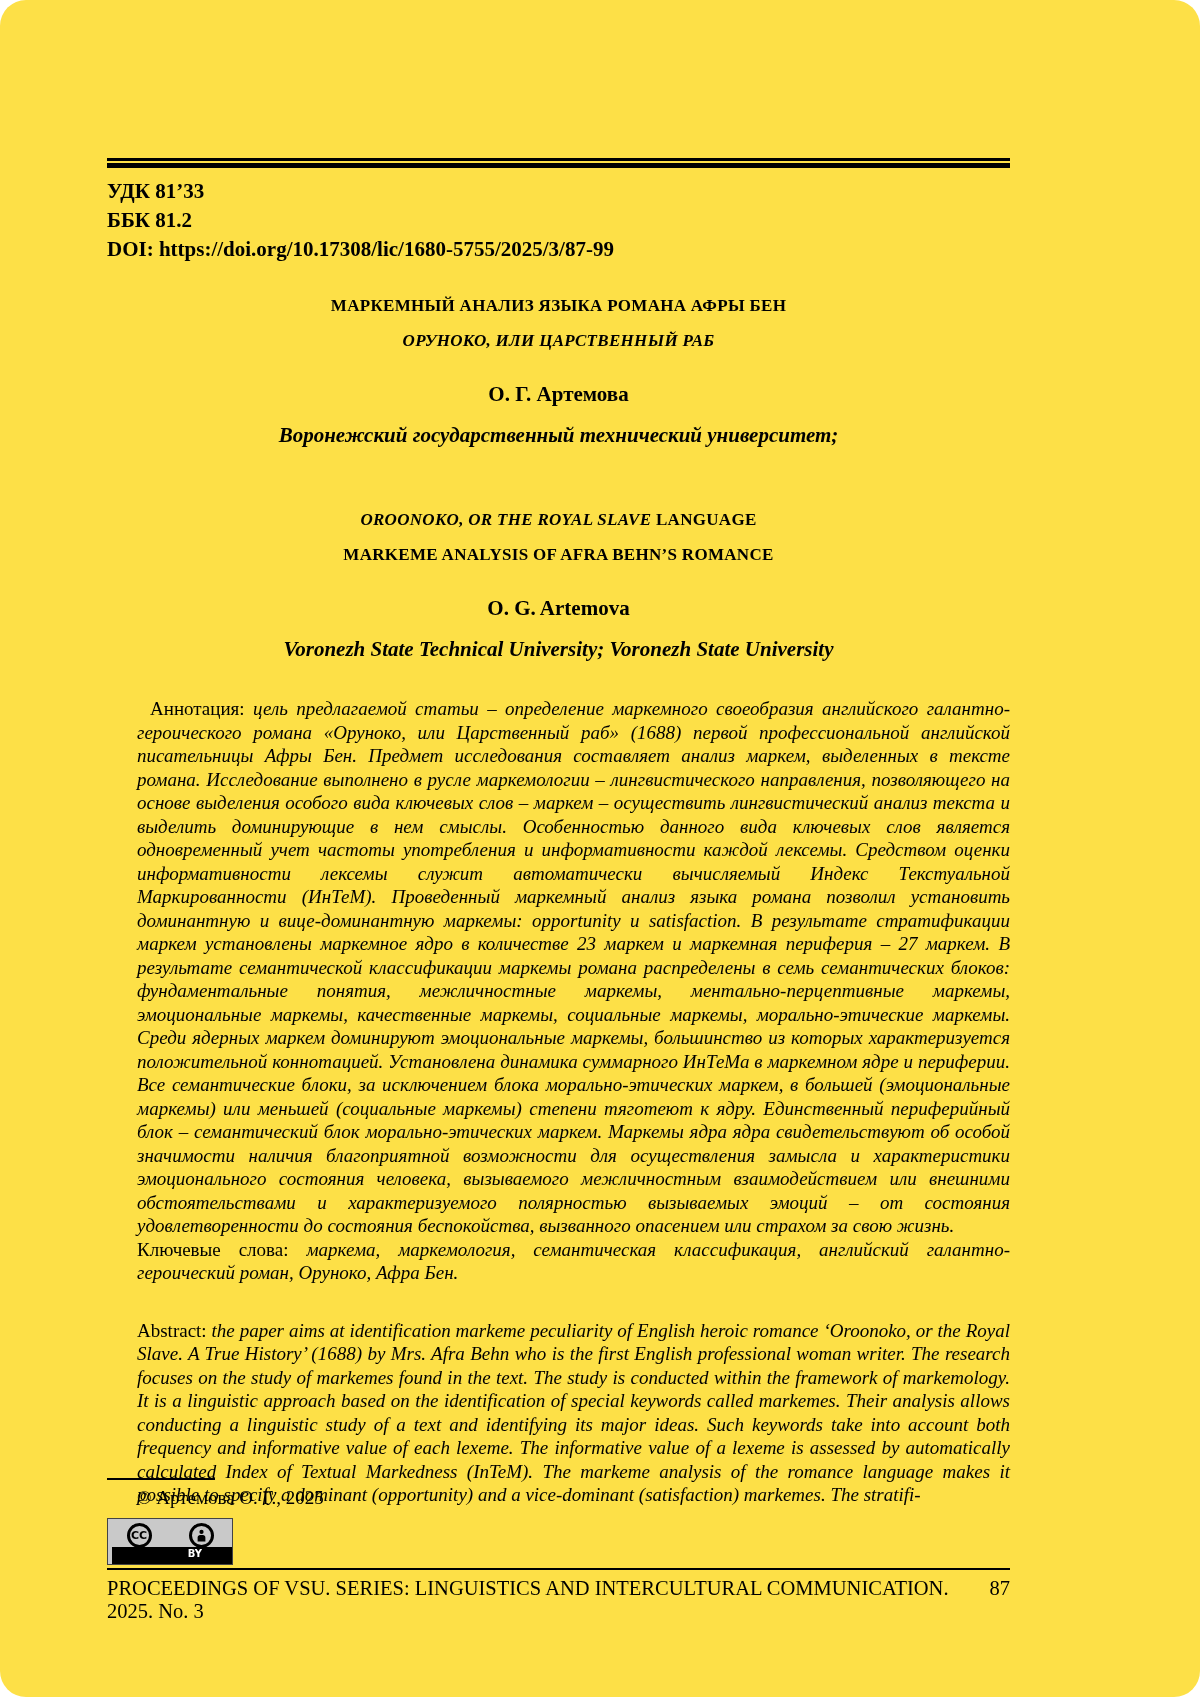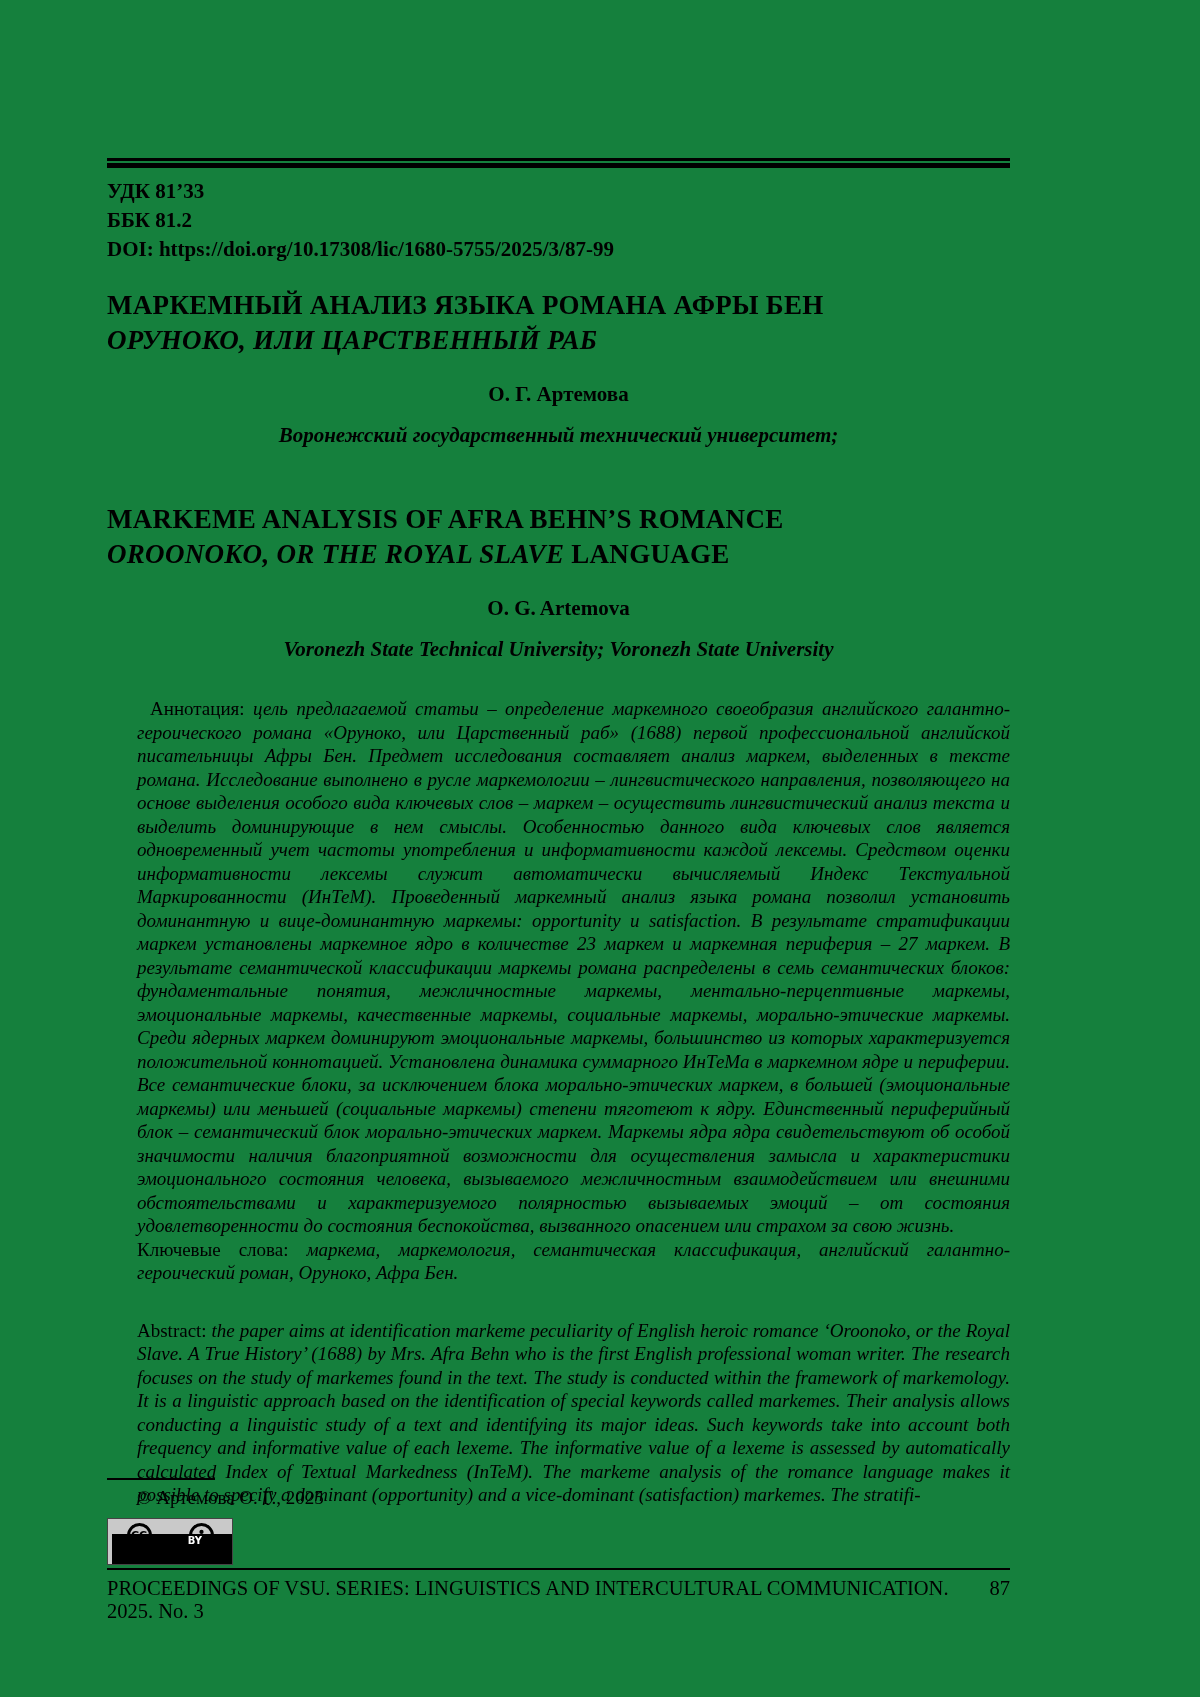--- a/index.html
+++ b/index.html
@@ -1,38 +1,39 @@
 <!DOCTYPE html>
 <html><head>
 <meta charset="utf-8">
 <style>
   html, body { margin: 0; padding: 0; background: #ffffff; }
   .page {
     position: relative;
     width: 1200px;
     height: 1697px;
-    background: #15803d;
+    background: #fde047;
     color: #000;
     font-family: "Liberation Serif", serif;
     overflow: hidden;
+    border-radius: 26px;
   }
   .content {
     position: absolute;
     left: 107px;
     top: 158px;
     width: 903px;
   }
   .double-rule {
     height: 10px;
     box-sizing: border-box;
     border-top: 3px solid #000;
     border-bottom: 5px solid #000;
   }
   .meta { margin-top: 9px; font-weight: bold; font-size: 21px; line-height: 29px; }
-  .title-block { text-align: left; font-weight: bold; font-size: 27px; line-height: 35px; letter-spacing: 0.3px; }
+  .title-block { text-align: center; font-weight: bold; font-size: 17px; line-height: 35px; letter-spacing: 0.3px; }
   .ru-title { margin-top: 24px; }
   .en-title { margin-top: 52px; }
   .title-italic { font-style: italic; }
   .author-line { text-align: center; font-weight: bold; font-size: 21px; margin-top: 24px; }
   .affil-block { text-align: center; font-weight: bold; font-style: italic; font-size: 21px; line-height: 29px; margin-top: 14px; }
   .abstract-wrap {
     margin-top: 33px;
     margin-left: 30px;
     font-size: 19px;
     line-height: 23.5px;
@@ -75,21 +76,21 @@
     border: 3px solid #000;
     background: transparent;
     display: flex; align-items: center; justify-content: center;
     font-family: "DejaVu Sans", sans-serif;
     font-weight: bold; font-size: 11px; color: #000;
     box-sizing: border-box;
   }
   .cc-bar {
     position: absolute;
     left: 4px; right: 0; bottom: 0;
-    height: 30px;
+    height: 17px;
     background: #000;
   }
   .cc-by-text {
     position: absolute;
     left: 69%;
     top: 0;
     transform: translateX(-50%);
     color: #fff;
     font-family: "DejaVu Sans", sans-serif;
     font-weight: bold;
@@ -133,22 +134,22 @@
       <div class="title-italic">ОРУНОКО, ИЛИ ЦАРСТВЕННЫЙ РАБ</div>
     </div>
 
     <div class="author-line">О. Г. Артемова</div>
 
     <div class="affil-block">
       <div>Воронежский государственный технический университет;</div>
     </div>
 
     <div class="title-block en-title">
+      <div><span class="title-italic">OROONOKO, OR THE ROYAL SLAVE</span><span> LANGUAGE</span></div>
       <div>MARKEME ANALYSIS OF AFRA BEHN’S ROMANCE</div>
-      <div><span class="title-italic">OROONOKO, OR THE ROYAL SLAVE</span><span> LANGUAGE</span></div>
     </div>
 
     <div class="author-line">O. G. Artemova</div>
 
     <div class="affil-block">Voronezh State Technical University; Voronezh State University</div>
 
     <div class="abstract-wrap">
       <p class="first-indent"><span class="blabel">Аннотация:</span><span> </span><span class="itext">цель предлагаемой статьи – определение маркемного своеобразия английского галантно-героического романа «Оруноко, или Царственный раб» (1688) первой профессиональной английской писательницы Афры Бен. Предмет исследования составляет анализ маркем, выделенных в тексте романа. Исследование выполнено в русле маркемологии – лингвистического направления, позволяющего на основе выделения особого вида ключевых слов – маркем – осуществить лингвистический анализ текста и выделить доминирующие в нем смыслы. Особенностью данного вида ключевых слов является одновременный учет частоты употребления и информативности каждой лексемы. Средством оценки информативности лексемы служит автоматически вычисляемый Индекс Текстуальной Маркированности (ИнТеМ). Проведенный маркемный анализ языка романа позволил установить доминантную и вице-доминантную маркемы: opportunity и satisfaction. В результате стратификации маркем установлены маркемное ядро в количестве 23 маркем и маркемная периферия – 27 маркем. В результате семантической классификации маркемы романа распределены в семь семантических блоков: фундаментальные понятия, межличностные маркемы, ментально-перцептивные маркемы, эмоциональные маркемы, качественные маркемы, социальные маркемы, морально-этические маркемы. Среди ядерных маркем доминируют эмоциональные маркемы, большинство из которых характеризуется положительной коннотацией. Установлена динамика суммарного ИнТеМа в маркемном ядре и периферии. Все семантические блоки, за исключением блока морально-этических маркем, в большей (эмоциональные маркемы) или меньшей (социальные маркемы) степени тяготеют к ядру. Единственный периферийный блок – семантический блок морально-этических маркем. Маркемы ядра ядра свидетельствуют об особой значимости наличия благоприятной возможности для осуществления замысла и характеристики эмоционального состояния человека, вызываемого межличностным взаимодействием или внешними обстоятельствами и характеризуемого полярностью вызываемых эмоций – от состояния удовлетворенности до состояния беспокойства, вызванного опасением или страхом за свою жизнь.</span></p>
       <p><span class="blabel">Ключевые слова:</span><span> </span><span class="itext">маркема, маркемология, семантическая классификация, английский галантно-героический роман, Оруноко, Афра Бен.</span></p>
     </div>

